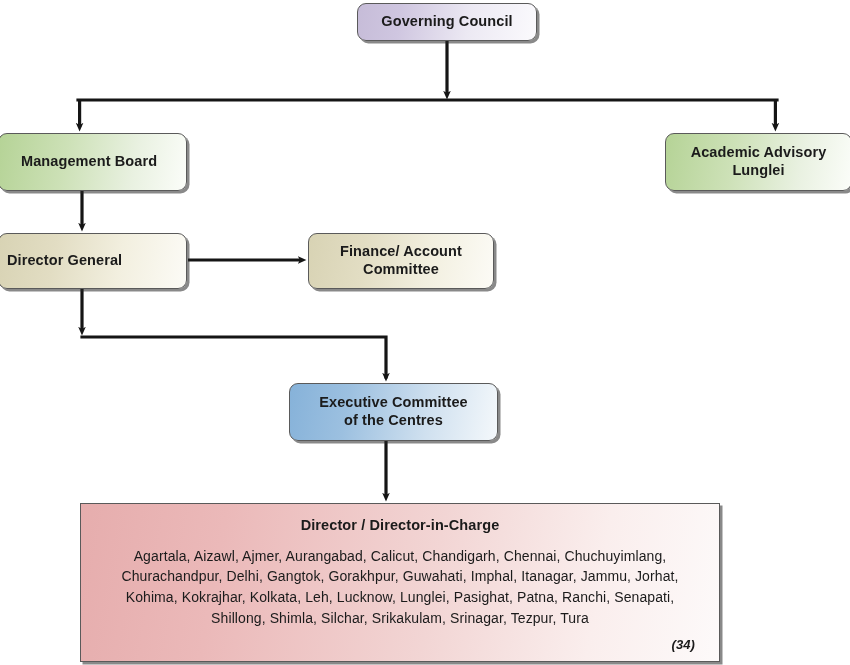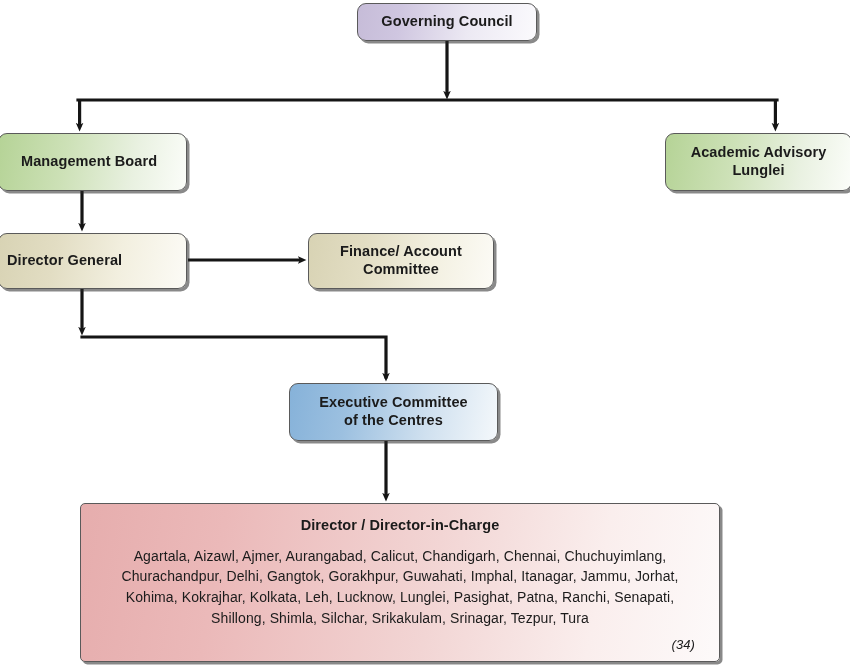--- a/index.html
+++ b/index.html
@@ -76,21 +76,21 @@
     left: 308px; top: 233px; width: 186px; height: 56px;
     background: linear-gradient(100deg, #d8d3b4 0%, #e2ddc3 30%, #f2efdf 64%, #fcfbf6 100%);
   }
   .node.executive-committee {
     left: 289px; top: 383px; width: 209px; height: 58px;
     background: linear-gradient(100deg, #86b2d9 0%, #9cc0e0 28%, #cfe0ef 66%, #f4f8fb 100%);
   }
   .node.directors-box {
     left: 80px; top: 503px; width: 640px; height: 159px;
     background: linear-gradient(100deg, #e6adad 0%, #ebb9b9 22%, #f2d5d4 55%, #faeeed 80%, #fdfafa 100%);
-    border-radius: 5px;
+    border-radius: 0;
     display: block;
     padding: 0;
   }
   .directors-inner {
     position: relative;
     width: 100%;
     height: 100%;
     box-sizing: border-box;
     padding: 13px 18px 0 18px;
   }
@@ -109,21 +109,21 @@
     color: #1b1b1b;
     line-height: 1.48;
     padding: 0 6px;
   }
   .directors-count {
     position: absolute;
     right: 24px;
     bottom: 8px;
     font-size: 13px;
     font-style: italic;
-    font-weight: normal;
+    font-weight: bold;
     color: #1b1b1b;
   }
 </style>
 </head>
 <body>
 
 <div id="chart-canvas">
 
   <svg id="connector-layer" viewBox="0 0 850 665" width="850" height="665" xmlns="http://www.w3.org/2000/svg">
     <defs>

